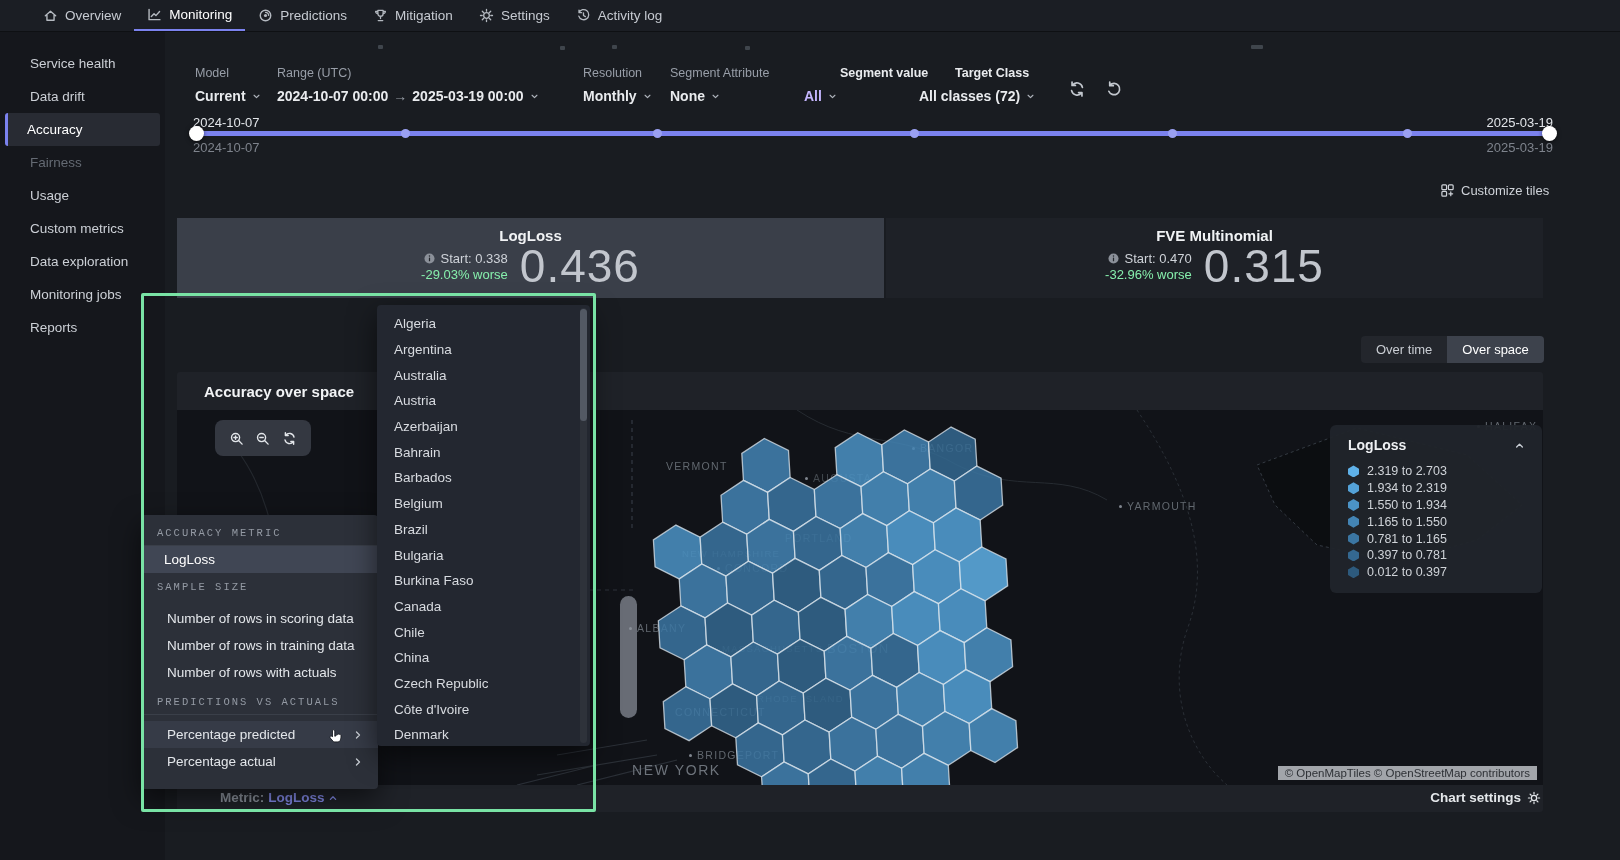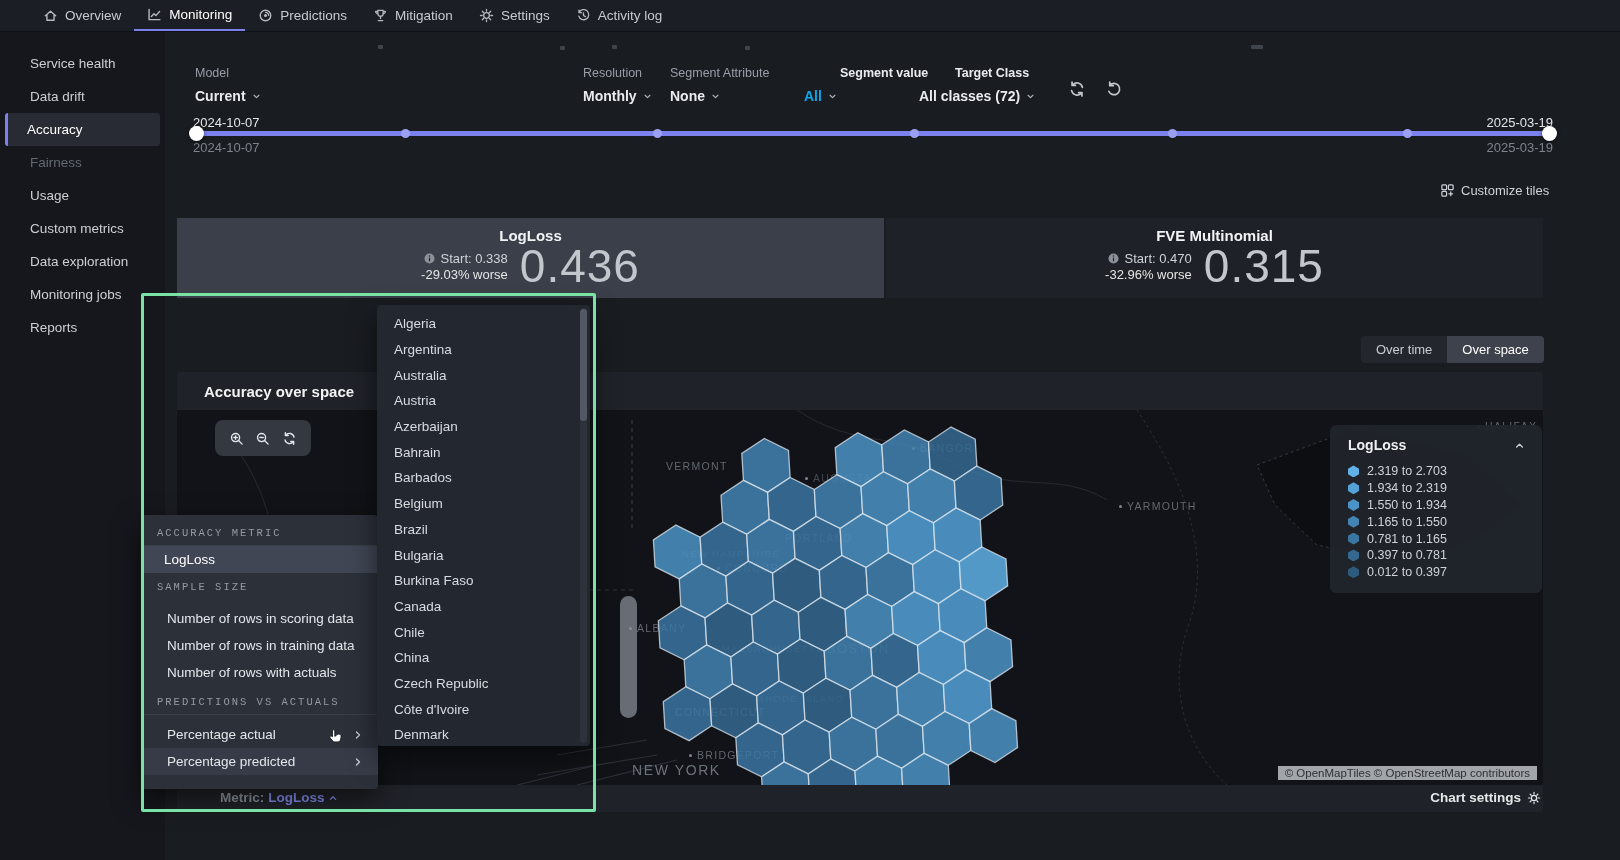--- a/index.html
+++ b/index.html
@@ -24,21 +24,21 @@
 
   
   .main-bg { position:absolute; left:165px; top:32px; right:0; bottom:0; background:#191c21; }
   .remnant { position:absolute; width:5px; height:4px; background:#596069; opacity:.6; border-radius:1px; }
 
   .ctrl { position:absolute; top:66px; }
   .ctrl .lab { font-size:12.5px; color:#989ea8; margin-bottom:8px; white-space:nowrap; }
   .ctrl .lab.strong { color:#e9ebee; font-weight:700;margin-left:36px; }
   .ctrl .val { font-size:14px; font-weight:700; color:#e9ebee; display:flex; align-items:center; gap:5px; white-space:nowrap; cursor:pointer; }
   .ctrl .val .arrow { color:#9aa0a8; font-weight:400; }
-  .ctrl .val.dim { color:#0ea5e9; }
+  .ctrl .val.dim { color:#c4b5fd; }
   .chev { display:inline-flex; width:11px; height:11px; color:#aeb3bb; }
   .chev svg { width:100%; height:100%; }
   .icon-btn { position:absolute; top:80px; width:18px; height:18px; color:#c3c8cf; cursor:pointer; }
   .icon-btn svg { width:100%; height:100%; }
 
   
   .tl-lab { position:absolute; font-size:13px; white-space:nowrap; }
   .tl-lab.white { color:#e2e5e9; } .tl-lab.gray { color:#7e838c; }
   .track { position:absolute; left:193px; top:131px; width:1360px; height:5px; background:#7b82ee; border-radius:3px; }
   .tdot { position:absolute; top:-2px; width:9px; height:9px; border-radius:50%; background:#9aa0f2; }
@@ -48,21 +48,21 @@
   .customize { position:absolute; top:183px; left:1440px; display:flex; align-items:center; gap:6px;
                font-size:13px; font-weight:400; color:#ced2d8; cursor:pointer; }
 
   
   .tile { position:absolute; top:218px; height:80px; display:flex; flex-direction:column; align-items:center;
           padding-top:9px; cursor:pointer; }
   .tile .t-title { font-size:15px; font-weight:700; color:#f1f3f5; }
   .tile .t-row { display:flex; align-items:center; gap:12px; margin-top:1px; }
   .tile .t-left { text-align:right; }
   .tile .t-start { font-size:13px; color:#cfd3d9; display:flex; align-items:center; gap:5px; justify-content:flex-end; }
-  .tile .t-delta { font-size:13px; color:#e5e5e5; margin-top:1px; }
+  .tile .t-delta { font-size:13px; color:#86efac; margin-top:1px; }
   .tile .t-value { font-size:46px; font-weight:100; color:#c2c6cd; letter-spacing:1px; line-height:.95; }
 
   
   .toggle { position:absolute; top:336px; left:1361px; display:flex; border-radius:4px; overflow:hidden; }
   .seg { height:27px; line-height:27px; padding:0 15px; font-size:13px; color:#c9cdd3; background:#23262c; cursor:pointer; }
   .seg.sel { background:#3d424c; color:#fff; }
 
   
   .card { position:absolute; left:177px; top:372px; width:1366px; height:440px; background:#1f2228; border-radius:3px; }
   .card-title { position:absolute; left:27px; top:11px; font-size:15px; font-weight:700; color:#f1f3f5; }
@@ -212,20 +212,33 @@
       </div>
     <div class="side-item">
         <span>Reports</span>
       </div>
   </div>
 
   <div class="ctrl" style="left:195px">
     <div class="lab">Model</div>
     <div class="val">
         <span>Current</span>
+        <span class="chev">
+          <svg viewBox="0 0 16 16">
+            <path d="M4.5 6.2 8 9.7l3.5-3.5" fill="none" stroke="currentColor" stroke-linecap="round" stroke-linejoin="round" stroke-width="1.7"></path>
+          </svg>
+        </span>
+      </div>
+  </div>
+  <div class="ctrl" style="left:277px">
+    <div class="lab">Range (UTC)</div>
+    <div class="val">
+        <span>2024-10-07 00:00</span>
+        <span class="arrow">→</span>
+        <span>2025-03-19 00:00</span>
         <span class="chev">
           <svg viewBox="0 0 16 16">
             <path d="M4.5 6.2 8 9.7l3.5-3.5" fill="none" stroke="currentColor" stroke-linecap="round" stroke-linejoin="round" stroke-width="1.7"></path>
           </svg>
         </span>
       </div>
   </div>
   <div class="ctrl" style="left:583px">
     <div class="lab">Resolution</div>
     <div class="val">
@@ -538,30 +551,30 @@
         <span>Number of rows in scoring data</span>
       </div>
     <div class="mitem">
         <span>Number of rows in training data</span>
       </div>
     <div class="mitem">
         <span>Number of rows with actuals</span>
       </div>
     <div class="mhead" style="padding-top:10px">PREDICTIONS VS ACTUALS</div>
     <div class="mgap"></div>
+    <div class="mitem hov">
+        <span>Percentage predicted</span>
+        <span class="chev">
+          <svg viewBox="0 0 16 16">
+            <path d="M6 4l4 4-4 4" fill="none" stroke="currentColor" stroke-linecap="round" stroke-linejoin="round" stroke-width="1.7"></path>
+          </svg>
+        </span>
+      </div>
     <div class="mitem">
         <span>Percentage actual</span>
-        <span class="chev">
-          <svg viewBox="0 0 16 16">
-            <path d="M6 4l4 4-4 4" fill="none" stroke="currentColor" stroke-linecap="round" stroke-linejoin="round" stroke-width="1.7"></path>
-          </svg>
-        </span>
-      </div>
-    <div class="mitem hov">
-        <span>Percentage predicted</span>
         <span class="chev">
           <svg viewBox="0 0 16 16">
             <path d="M6 4l4 4-4 4" fill="none" stroke="currentColor" stroke-linecap="round" stroke-linejoin="round" stroke-width="1.7"></path>
           </svg>
         </span>
       </div>
   </div>
 
   <div class="submenu">
     <div class="smitem">Algeria</div>

